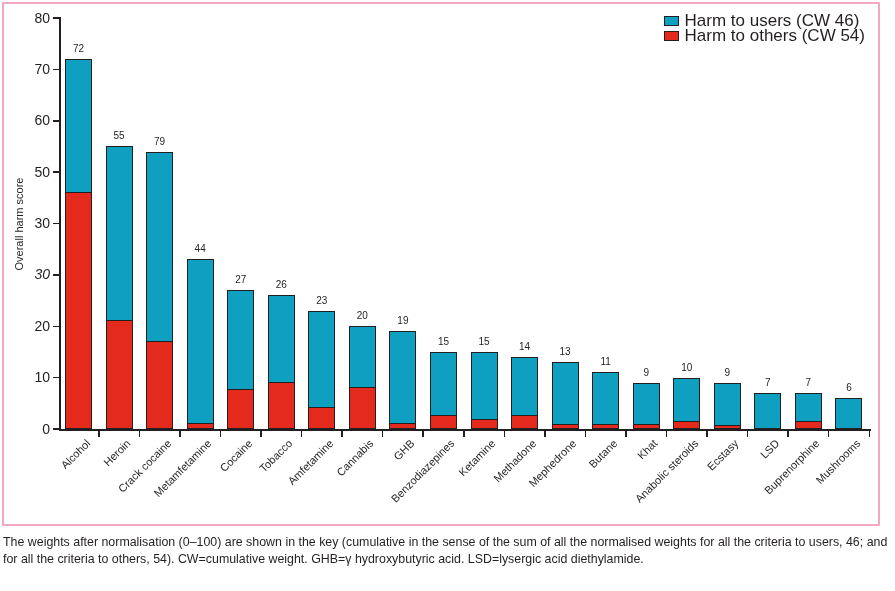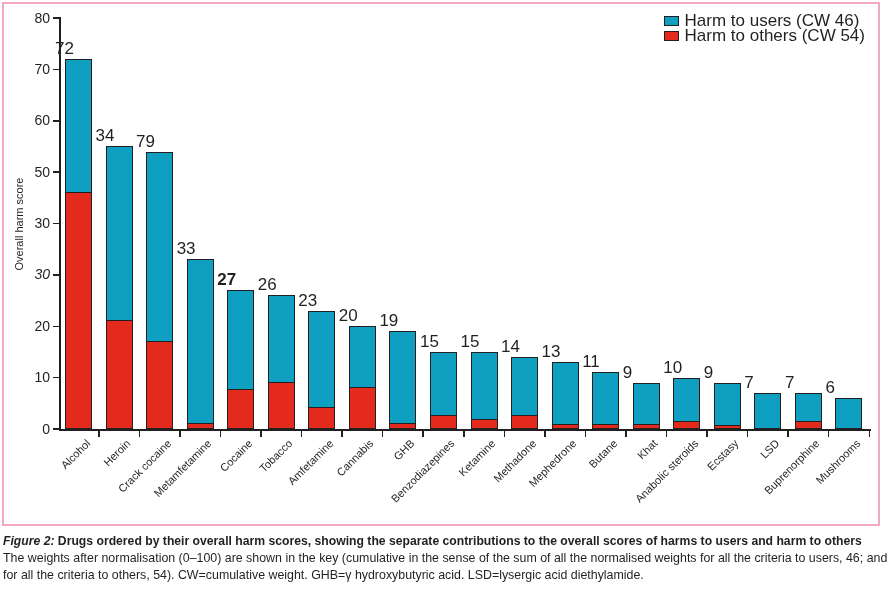--- a/index.html
+++ b/index.html
@@ -22,21 +22,21 @@
   }
   .plot { position: absolute; left: 0; top: 0; width: 100%; height: 100%; }
   .axis-line { position: absolute; background: #231f20; }
   .y-axis-line { left: 55px; top: 13px; width: 1.5px; height: 413px; }
   .x-axis-line { left: 55px; top: 425px; width: 812px; height: 1.5px; }
   .ytick { position: absolute; width: 6px; height: 1.5px; background: #231f20; left: 49px; }
   .ytick-label { position: absolute; width: 26px; left: 20px; text-align: right; font-size: 14px; line-height: 11px; }
   .xtick { position: absolute; width: 1.5px; height: 6px; background: #231f20; top: 426.5px; }
   .bar { position: absolute; border: 1.5px solid #231f20; }
   .bar-others { position: absolute; left: 0; bottom: 0; width: 100%; border-top: 1.5px solid #231f20; }
-  .bar-value { position: absolute; width: 47px; text-align: left; font-size: 17px; line-height: 12px; }
+  .bar-value { position: absolute; width: 47px; text-align: center; font-size: 10px; line-height: 12px; }
   .x-label { position: absolute; width: 200px; text-align: right; font-size: 11px; line-height: 12px; white-space: nowrap; transform: rotate(-45deg); transform-origin: 100% 0%; }
   .y-title {
     position: absolute;
     width: 411px; height: 14px;
     left: -190px; top: 213px;
     text-align: center;
     font-size: 11px;
     transform: rotate(-90deg);
   }
   .legend { position: absolute; top: 11px; right: 13px; }
@@ -98,36 +98,36 @@
         <div class="xtick" style="left: 823.95px;"></div>
         <div class="xtick" style="left: 864.5px;"></div>
         <div class="bar" style="left: 61px; top: 55.1px; width: 27px; height: 369.9px; background: rgb(14, 159, 193);">
           <div class="bar-others" style="height: 236.325px; background: rgb(228, 42, 28);"></div>
         </div>
         <div class="bar-value" style="left: 51px; top: 39.1px;">72</div>
         <div class="x-label" style="left: -120.5px; top: 433px;">Alcohol</div>
         <div class="bar" style="left: 101.55px; top: 142.438px; width: 27px; height: 282.562px; background: rgb(14, 159, 193);">
           <div class="bar-others" style="height: 107.888px; background: rgb(228, 42, 28);"></div>
         </div>
-        <div class="bar-value" style="left: 91.55px; top: 126.438px;">34</div>
+        <div class="bar-value" style="left: 91.55px; top: 126.438px;">55</div>
         <div class="x-label" style="left: -79.95px; top: 433px;">Heroin</div>
         <div class="bar" style="left: 142.1px; top: 147.575px; width: 27px; height: 277.425px; background: rgb(14, 159, 193);">
           <div class="bar-others" style="height: 87.3375px; background: rgb(228, 42, 28);"></div>
         </div>
         <div class="bar-value" style="left: 132.1px; top: 131.575px;">79</div>
         <div class="x-label" style="left: -39.4px; top: 433px;">Crack cocaine</div>
         <div class="bar" style="left: 182.65px; top: 255.463px; width: 27px; height: 169.537px; background: rgb(14, 159, 193);">
           <div class="bar-others" style="height: 5.1375px; background: rgb(228, 42, 28);"></div>
         </div>
-        <div class="bar-value" style="left: 172.65px; top: 239.463px;">33</div>
+        <div class="bar-value" style="left: 172.65px; top: 239.463px;">44</div>
         <div class="x-label" style="left: 1.15px; top: 433px;">Metamfetamine</div>
         <div class="bar" style="left: 223.2px; top: 286.288px; width: 27px; height: 138.713px; background: rgb(14, 159, 193);">
           <div class="bar-others" style="height: 38.5312px; background: rgb(228, 42, 28);"></div>
         </div>
-        <div class="bar-value" style="left: 213.2px; top: 270.288px; font-weight: bold;">27</div>
+        <div class="bar-value" style="left: 213.2px; top: 270.288px;">27</div>
         <div class="x-label" style="left: 41.7px; top: 433px;">Cocaine</div>
         <div class="bar" style="left: 263.75px; top: 291.425px; width: 27px; height: 133.575px; background: rgb(14, 159, 193);">
           <div class="bar-others" style="height: 46.2375px; background: rgb(228, 42, 28);"></div>
         </div>
         <div class="bar-value" style="left: 253.75px; top: 275.425px;">26</div>
         <div class="x-label" style="left: 82.25px; top: 433px;">Tobacco</div>
         <div class="bar" style="left: 304.3px; top: 306.837px; width: 27px; height: 118.162px; background: rgb(14, 159, 193);">
           <div class="bar-others" style="height: 20.55px; background: rgb(228, 42, 28);"></div>
         </div>
         <div class="bar-value" style="left: 294.3px; top: 290.837px;">23</div>
@@ -200,18 +200,15 @@
         <span class="legend-label">Harm to users (CW 46)</span>
       </div>
       <div class="legend-row">
         <span class="swatch swatch-others"></span>
         <span class="legend-label">Harm to others (CW 54)</span>
       </div>
     </div>
   </div>
 
   <div class="caption">
-    <div class="caption-title">
-      <span class="caption-prefix">Figure 2:</span><span> Drugs ordered by their overall harm scores, showing the separate contributions to the overall scores of harms to users and harm to others</span>
-    </div>
     <div class="caption-body">The weights after normalisation (0–100) are shown in the key (cumulative in the sense of the sum of all the normalised weights for all the criteria to users, 46; and for all the criteria to others, 54). CW=cumulative weight. GHB=γ hydroxybutyric acid. LSD=lysergic acid diethylamide.</div>
   </div>
 </div>
 
 </body></html>

